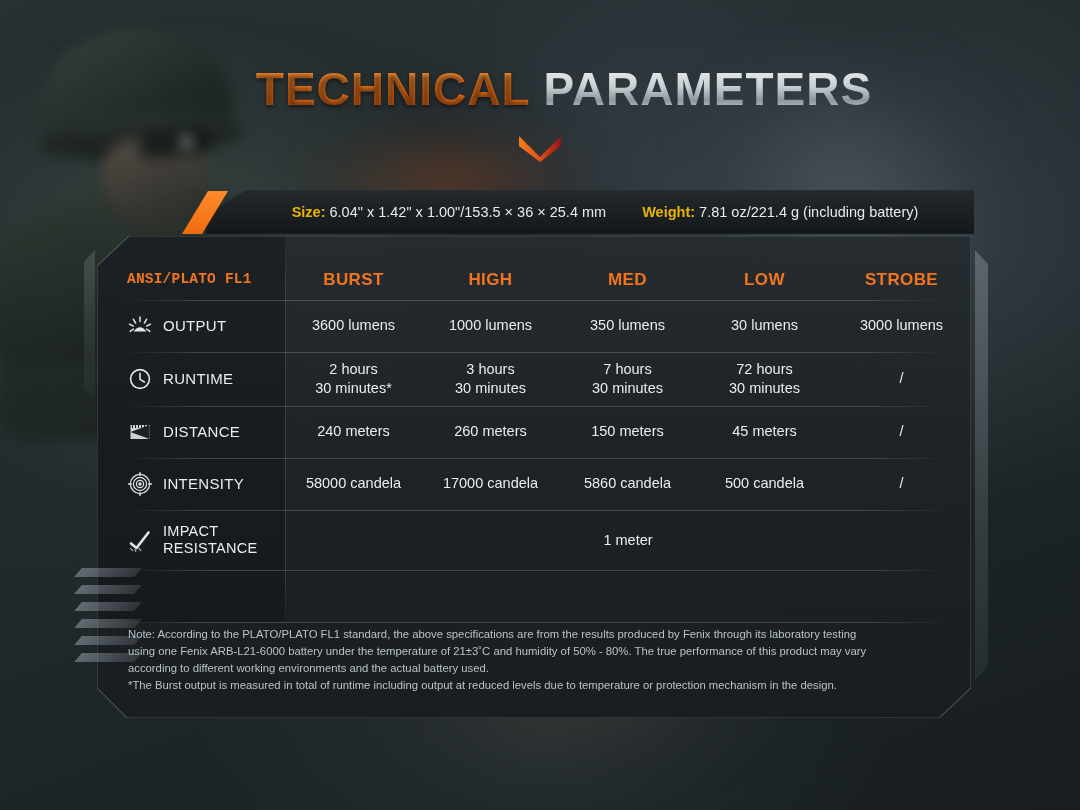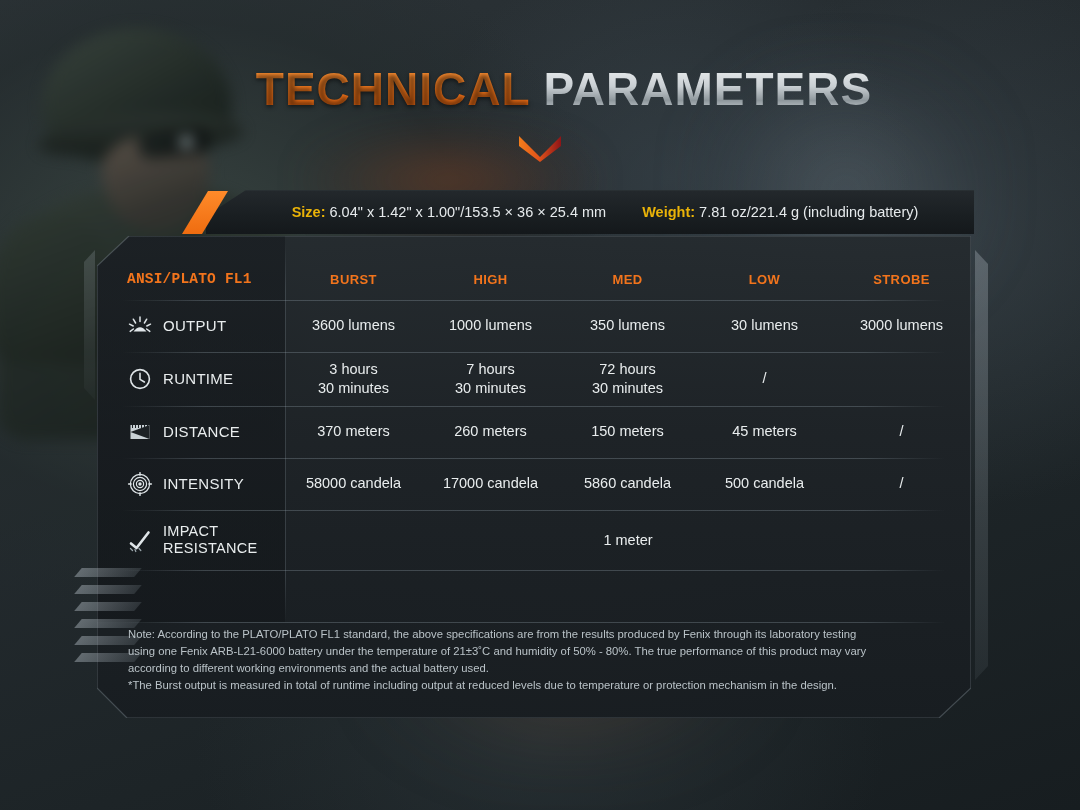--- a/index.html
+++ b/index.html
@@ -155,21 +155,21 @@
   }
   .row .cell {
     text-align:center; font-size:14.5px; color:#e9edee;
     line-height:1.32;
   }
   .row .cell.c0 {
     width:188px; text-align:left; padding-left:30px;
     display:flex; align-items:center; gap:10px;
   }
   .row .cell.c1,.row .cell.c2,.row .cell.c3,.row .cell.c4,.row .cell.c5 { width:137px; }
-  .row.head .cell { color:#f2741c; font-weight:bold; font-size:13px; letter-spacing:.4px; }
+  .row.head .cell { color:#f2741c; font-weight:bold; font-size:17px; letter-spacing:.4px; }
   .row.head .cell.c0 { font-size:14.5px; letter-spacing:.2px;font-family:Liberation Mono, monospace; }
   .rowline {
     position:absolute; left:25px; width:824px; height:1px;
     background:linear-gradient(90deg, rgba(150,165,175,0) 0%, rgba(150,165,175,.30) 10%, rgba(150,165,175,.30) 90%, rgba(150,165,175,0) 100%);
   }
   .vline {
     position:absolute; left:188px; width:1px;
     background:linear-gradient(180deg, rgba(150,165,175,0), rgba(150,165,175,.22) 12%, rgba(150,165,175,.22) 88%, rgba(150,165,175,0));
   }
   .rowlabel { font-size:15px; color:#e9edee; letter-spacing:.3px; line-height:1.2; }
@@ -313,20 +313,24 @@
   <div class="rowline" style="top:116px;"></div>
 
   <div class="row" style="top:116px; height:54px;">
     <div class="cell c0">
       <svg class="icon" viewBox="0 0 26 26">
         <circle cx="13" cy="13" r="9.4" fill="none" stroke="#dfe5e8" stroke-width="1.6"></circle>
         <path d="M13 7.4 L13 13.4 L17.4 16" fill="none" stroke="#dfe5e8" stroke-width="1.6" stroke-linecap="round"></path>
       </svg>
       <span class="rowlabel">RUNTIME</span>
     </div>
+    <div class="cell c1">
+        <div>2 hours</div>
+        <div>30 minutes*</div>
+      </div>
     <div class="cell c2">
         <div>3 hours</div>
         <div>30 minutes</div>
       </div>
     <div class="cell c3">
         <div>7 hours</div>
         <div>30 minutes</div>
       </div>
     <div class="cell c4">
         <div>72 hours</div>
@@ -345,21 +349,21 @@
           <path d="M5.5 6 L5.5 9"></path>
             <path d="M8.5 6 L8.5 9"></path>
             <path d="M11.5 6 L11.5 9"></path>
           <path d="M14.5 6 L14.5 9"></path>
             <path d="M17.5 6 L17.5 9"></path>
             <path d="M20.5 6 L20.5 9"></path>
         </g>
       </svg>
       <span class="rowlabel">DISTANCE</span>
     </div>
-    <div class="cell c1">370 meters</div>
+    <div class="cell c1">240 meters</div>
     <div class="cell c2">260 meters</div>
     <div class="cell c3">150 meters</div>
     <div class="cell c4">45 meters</div>
     <div class="cell c5">/</div>
   </div>
   <div class="rowline" style="top:222px;"></div>
 
   <div class="row" style="top:222px; height:52px;">
     <div class="cell c0">
       <svg class="icon" viewBox="0 0 26 26">

